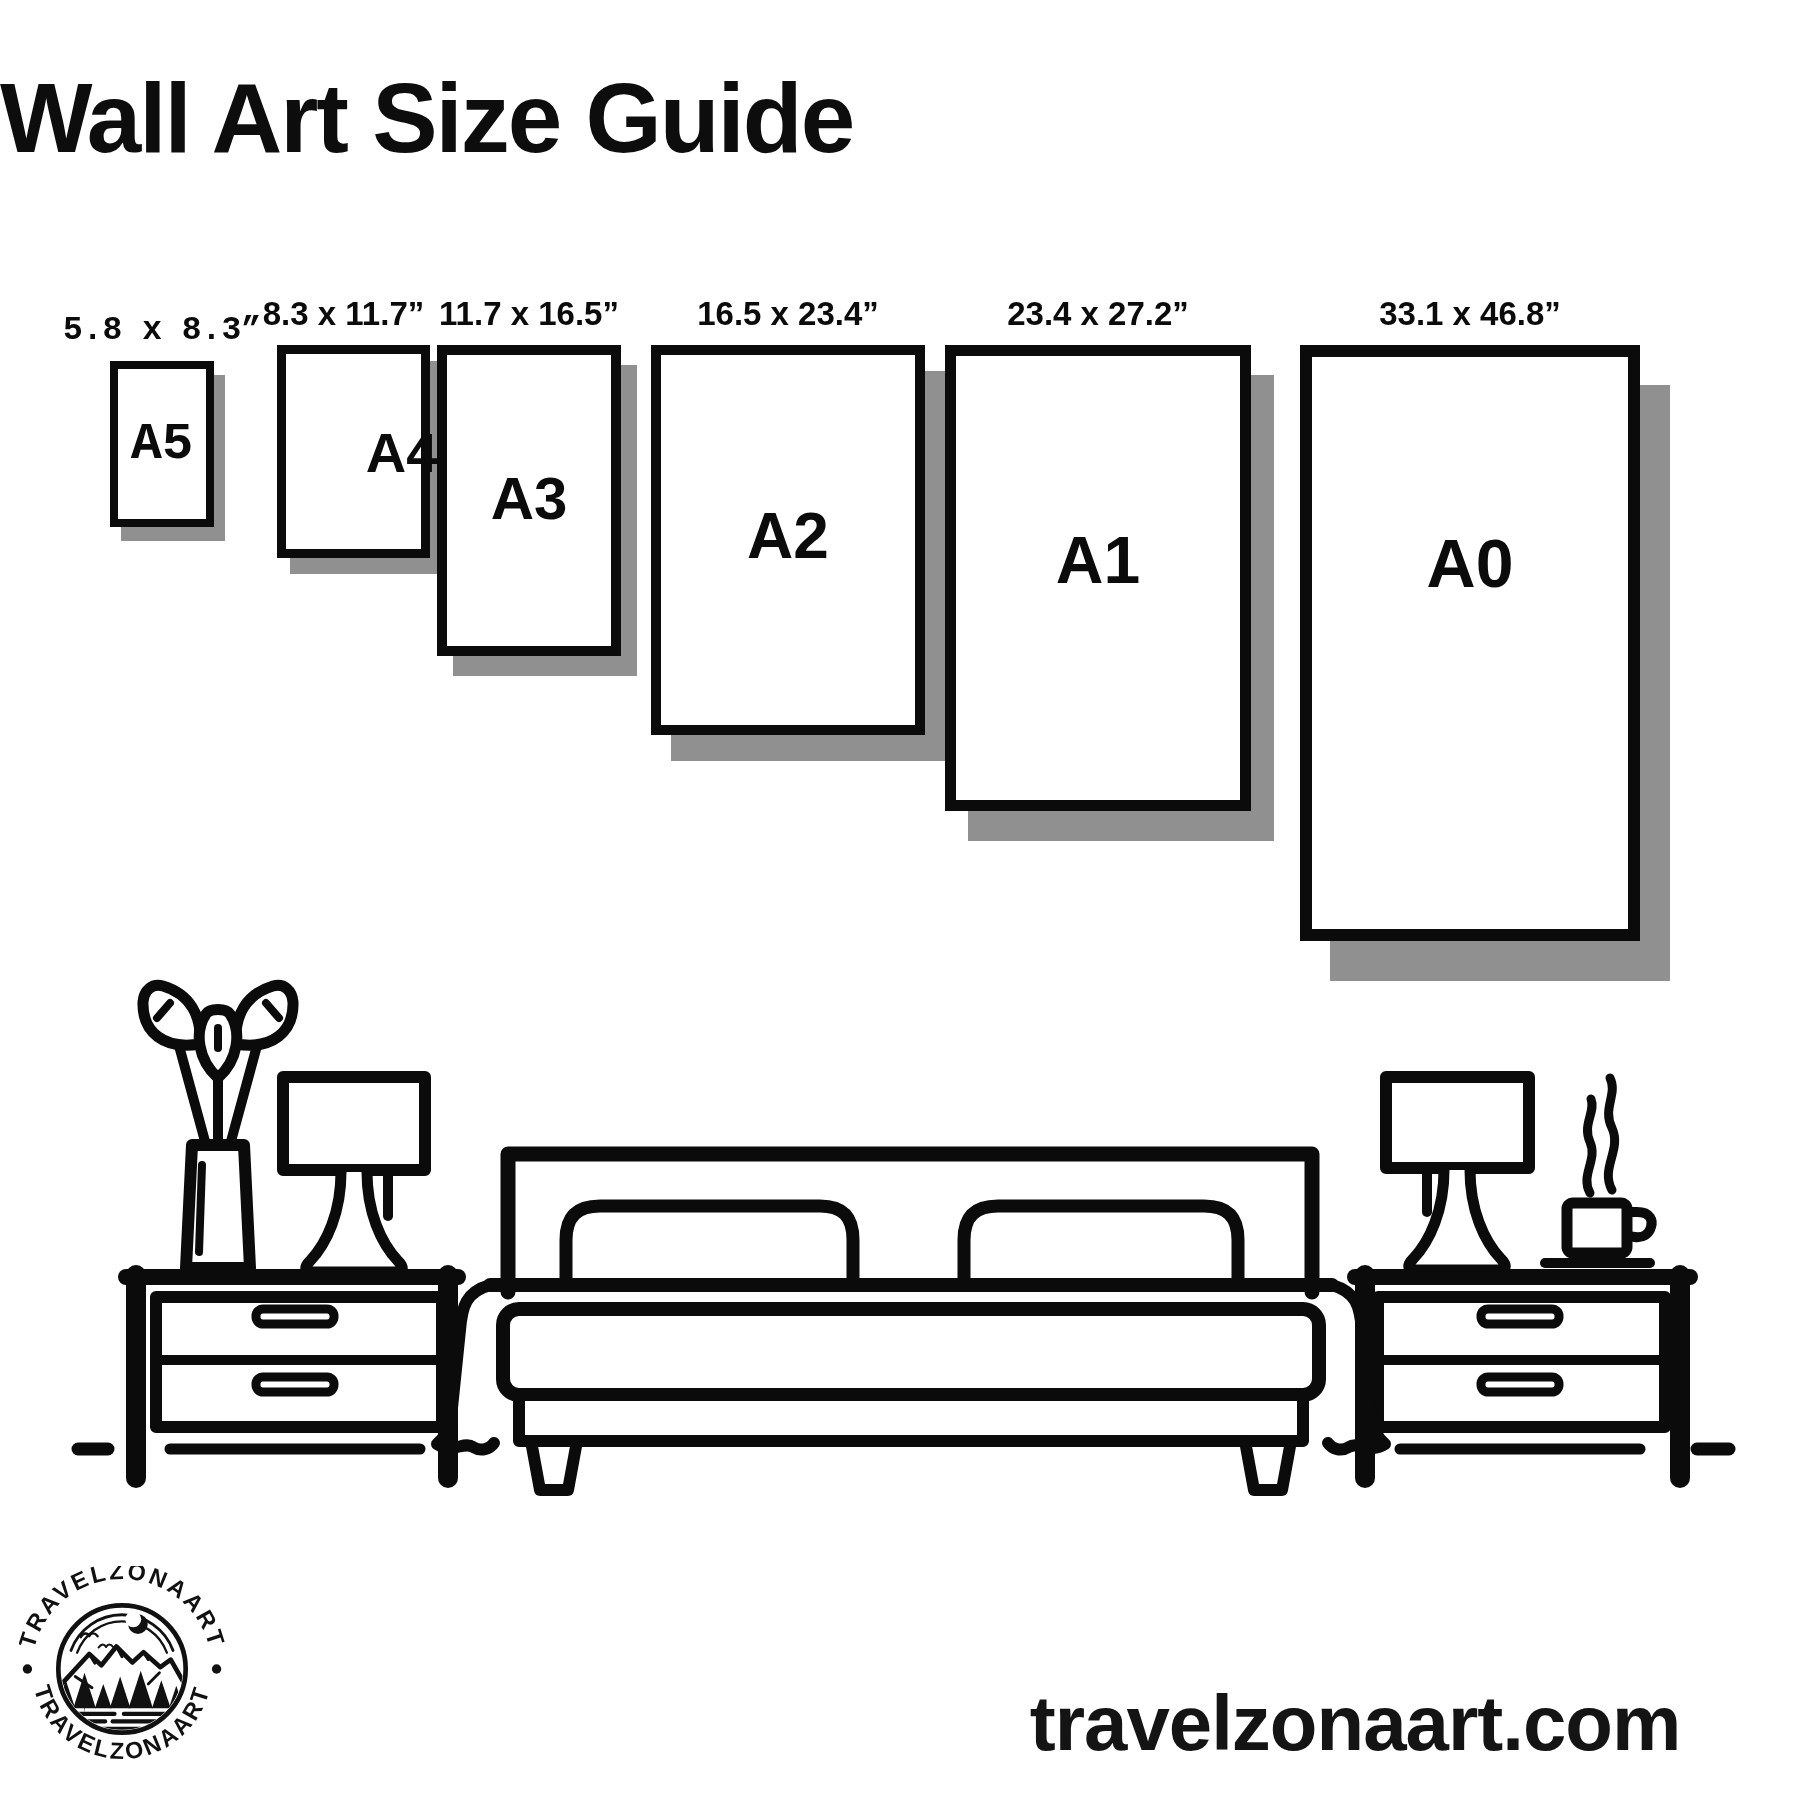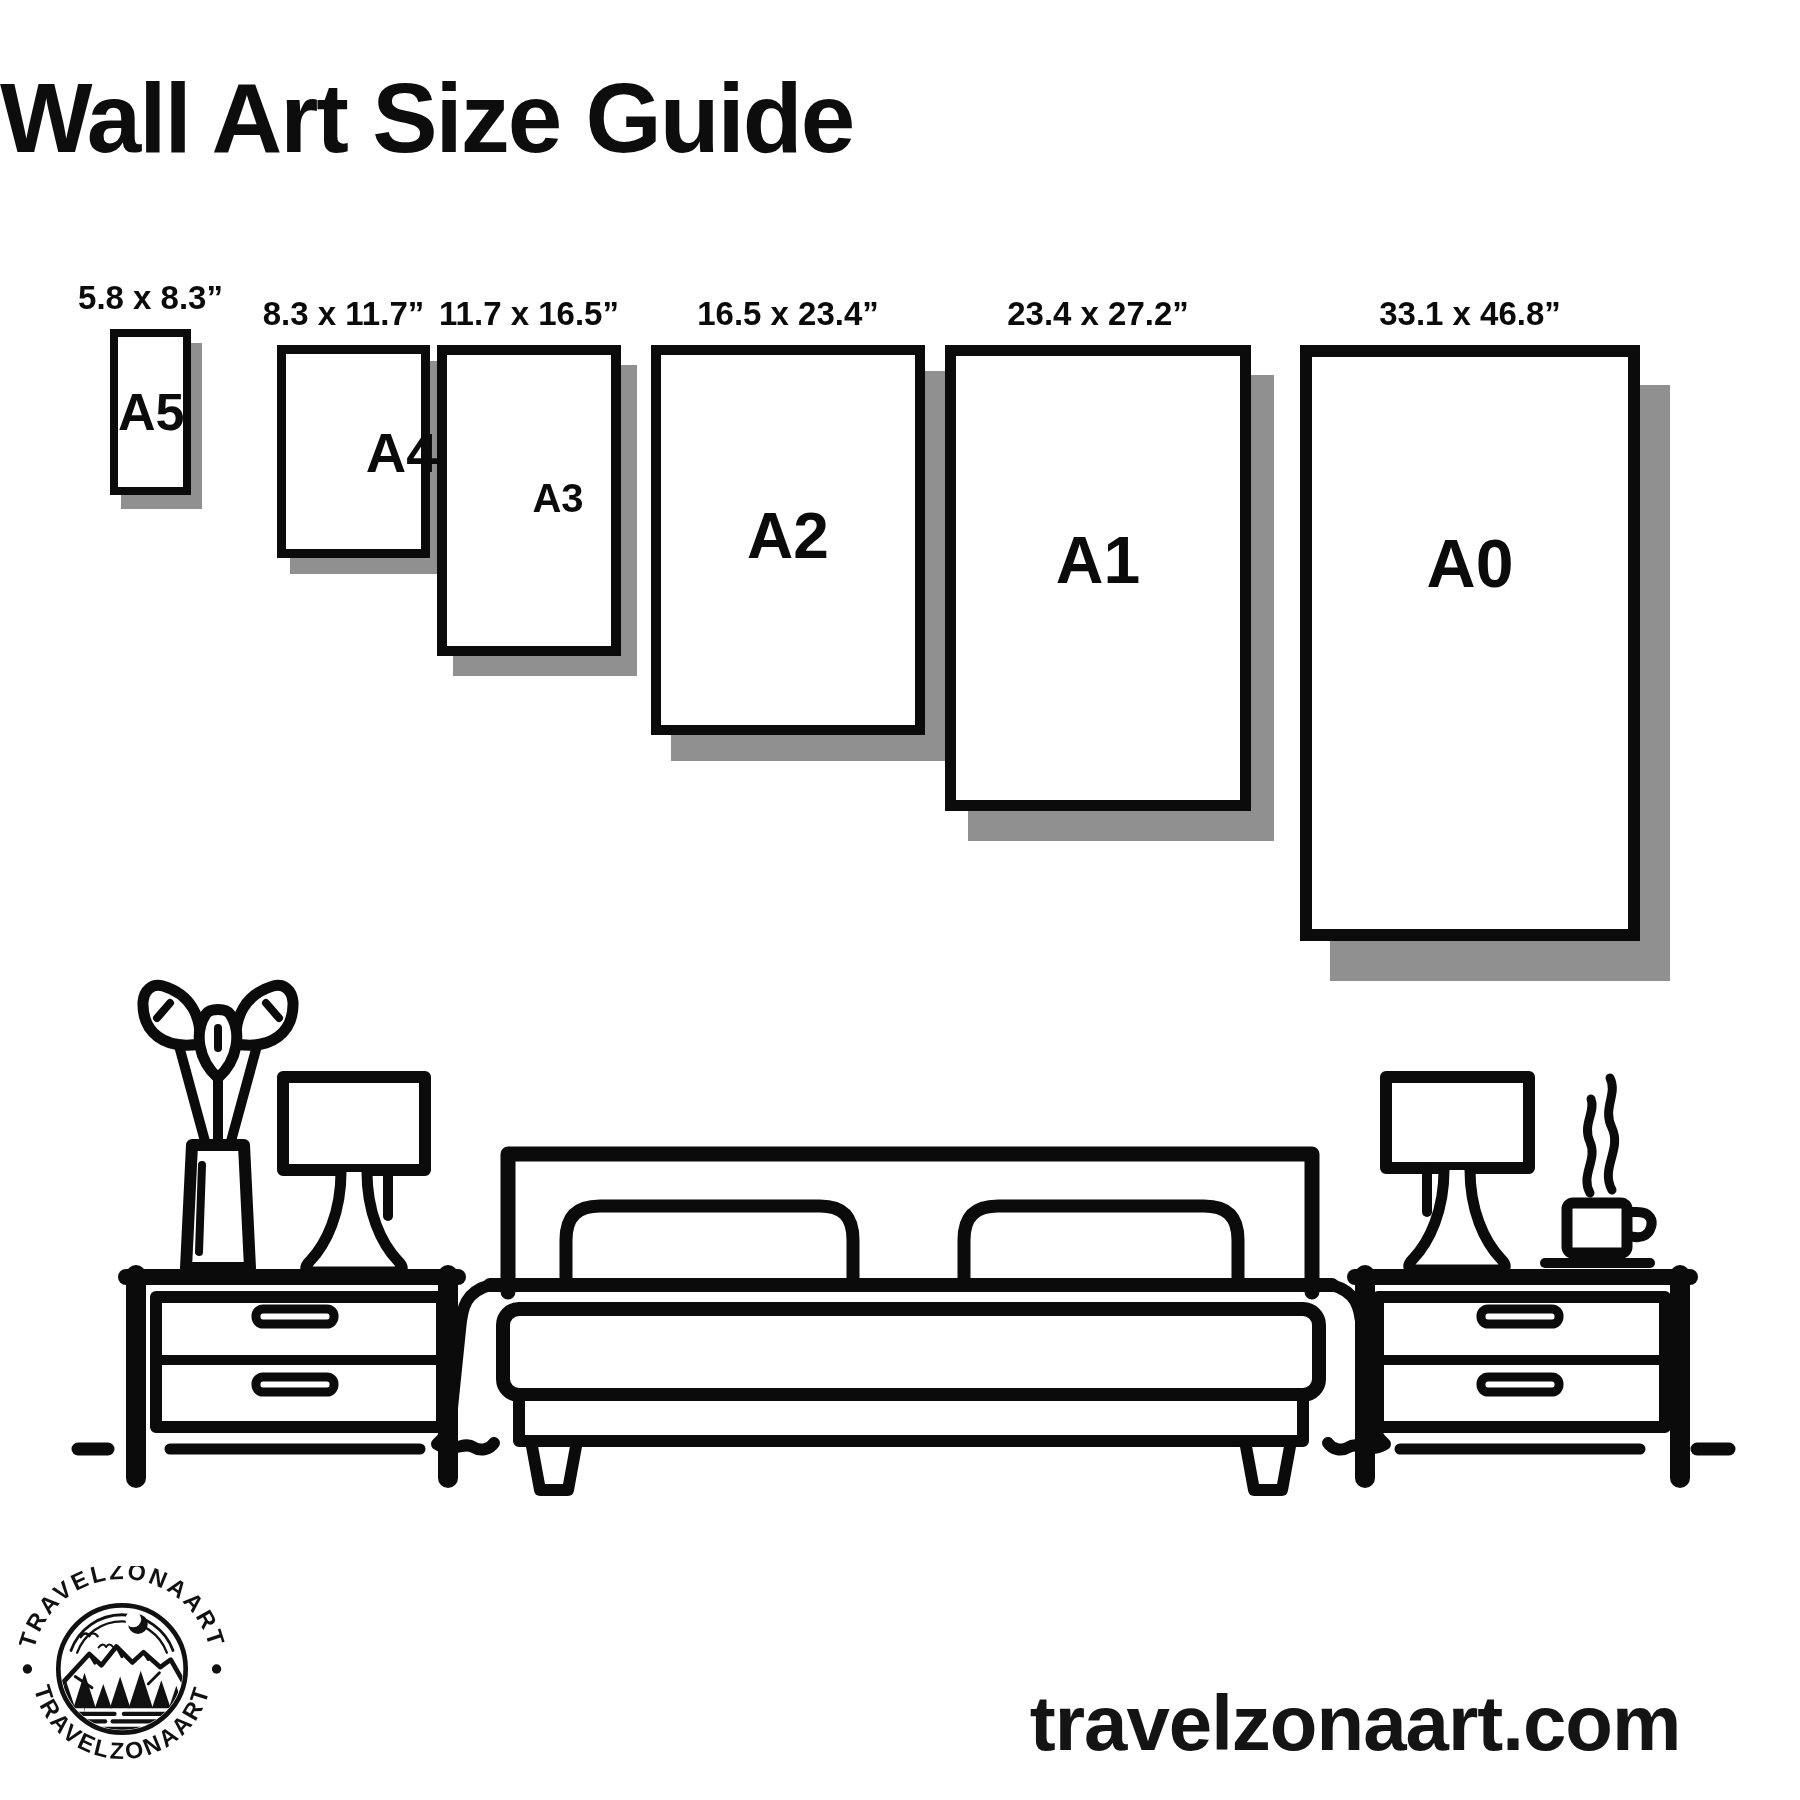--- a/index.html
+++ b/index.html
@@ -10,29 +10,29 @@
          text-align:left;font-size:98px;font-weight:bold;letter-spacing:-2px;color:#0d0d0d;
          white-space:nowrap;}
   
   .frame-wrap{position:absolute;}
   .dim{position:absolute;bottom:calc(100% + 12px);left:50%;transform:translateX(-50%);
        font-size:33px;font-weight:bold;white-space:nowrap;color:#0b0b0b;}
   .frame-box{position:relative;background:#ffffff;border-style:solid;border-color:#0b0b0b;
              width:100%;height:100%;box-sizing:border-box;}
   .letter{position:absolute;left:0;width:100%;text-align:center;font-weight:bold;color:#0b0b0b;
           transform:translateY(-50%);}
-  .fw0{left:110px;top:329px;width:81px;height:166px;}
+  .fw0{left:110px;top:361px;width:104px;height:166px;font-family:Liberation Mono, monospace;}
   .fw0 .frame-box{border-width:8px;box-shadow:11px 14px 0 #909090;}
   .fw0 .letter{top:50%;font-size:52px;}
   .fw1{left:257px;top:345px;width:153px;height:213px;padding-left:20px;}
   .fw1 .frame-box{border-width:9px;box-shadow:13px 16px 0 #909090;}
   .fw1 .letter{top:50%;font-size:56px;margin-left:48px;}
   .fw2{left:437px;top:345px;width:184px;height:311px;}
   .fw2 .frame-box{border-width:10px;box-shadow:16px 20px 0 #909090;}
-  .fw2 .letter{top:49%;font-size:40px;margin-left:29px;}
+  .fw2 .letter{top:49%;font-size:60px;}
   .fw3{left:651px;top:345px;width:274px;height:390px;}
   .fw3 .frame-box{border-width:10px;box-shadow:20px 26px 0 #909090;}
   .fw3 .letter{top:49%;font-size:64px;}
   .fw4{left:945px;top:345px;width:306px;height:466px;}
   .fw4 .frame-box{border-width:11px;box-shadow:23px 30px 0 #909090;}
   .fw4 .letter{top:46%;font-size:66px;}
   .fw5{left:1300px;top:345px;width:340px;height:596px;}
   .fw5 .frame-box{border-width:12px;box-shadow:30px 40px 0 #909090;}
   .fw5 .letter{top:36%;font-size:68px;}
   

